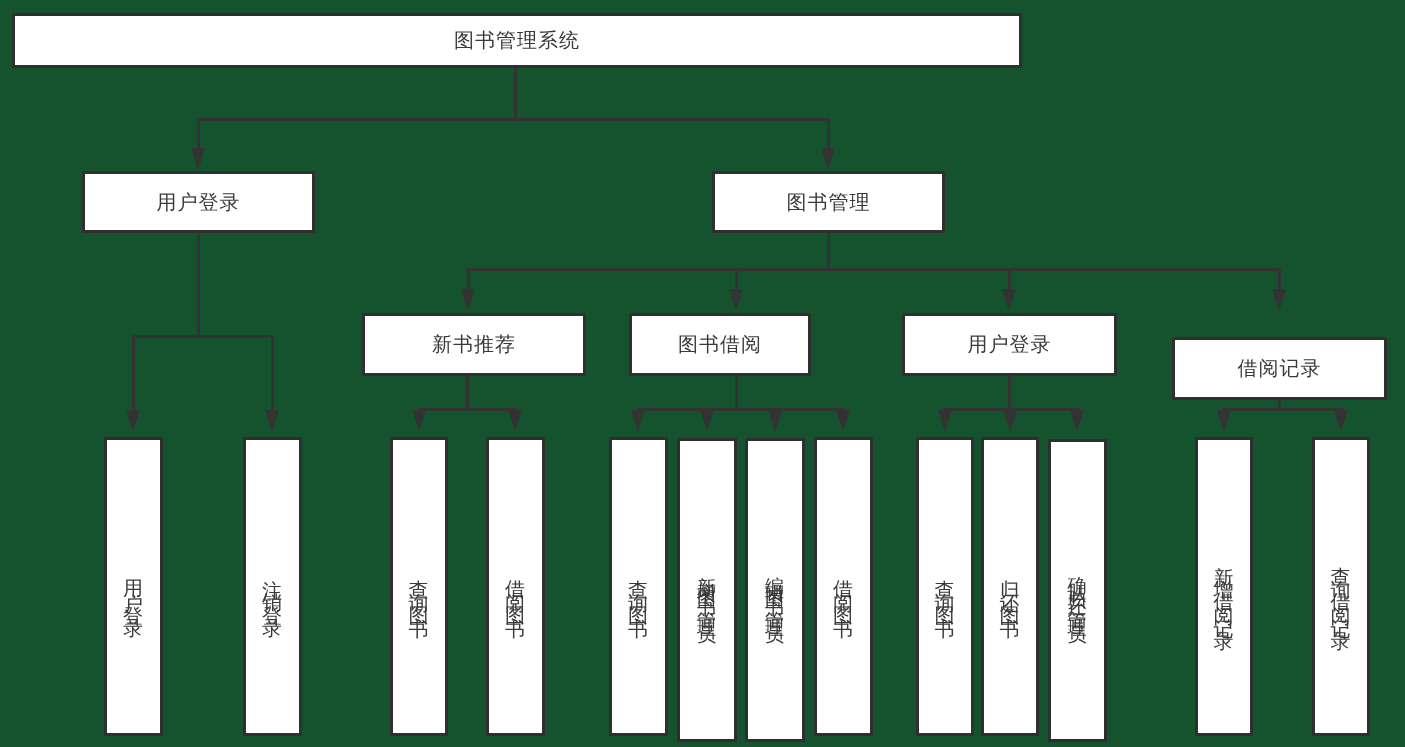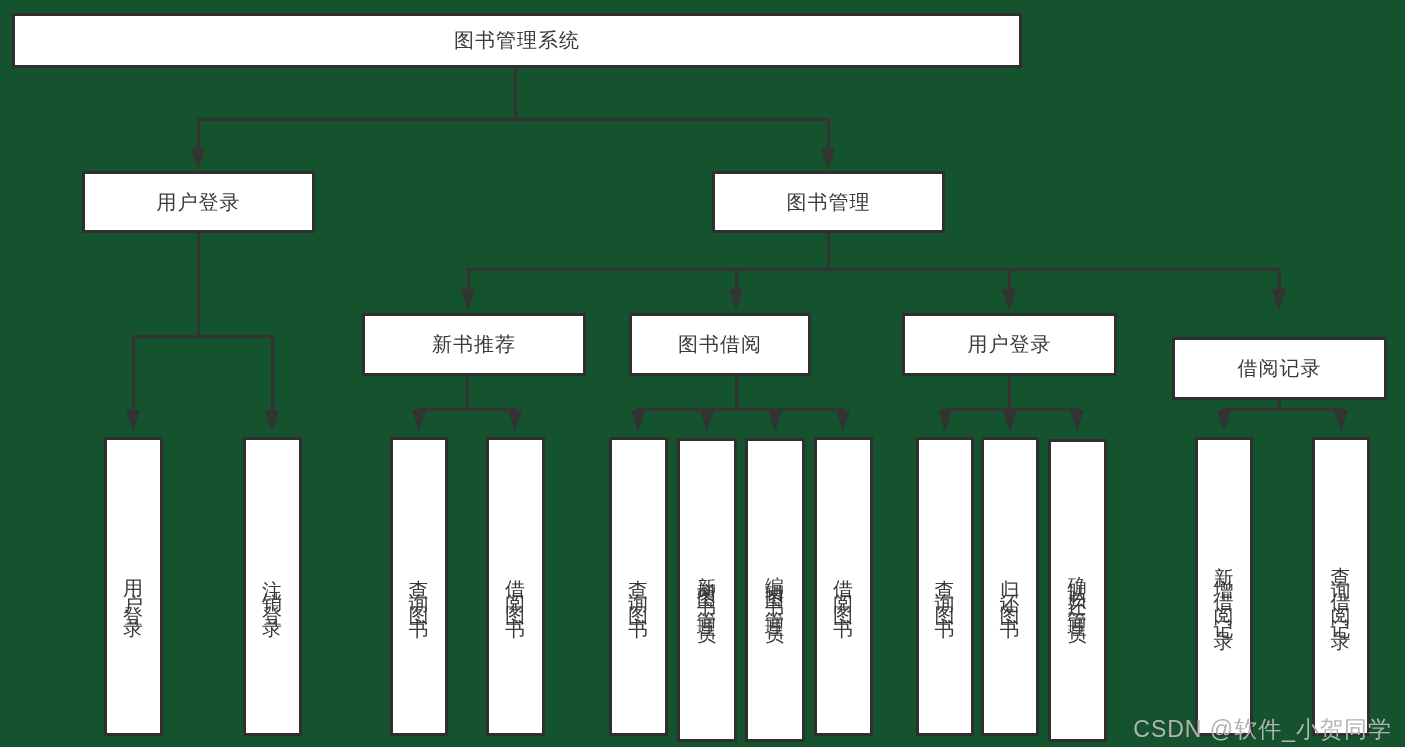--- a/index.html
+++ b/index.html
@@ -170,17 +170,14 @@
     <span>确认归还（管理员）</span>
   </div>
 
   <div class="box leaf" style="left:1195px;top:437px;width:58px;height:299px;">
     <span>新增借阅记录</span>
   </div>
   <div class="box leaf" style="left:1312px;top:437px;width:58px;height:299px;">
     <span>查询借阅记录</span>
   </div>
 
-  <div class="watermark">
-    <span>CSDN @软件_小贺同学</span>
-  </div>
 
 </div>
 
 </body></html>

